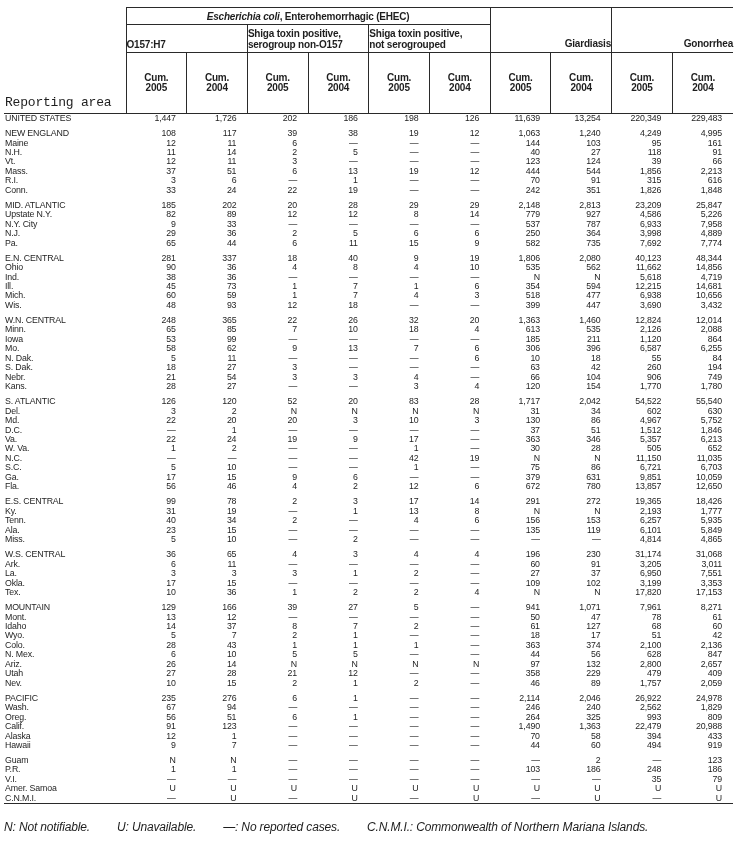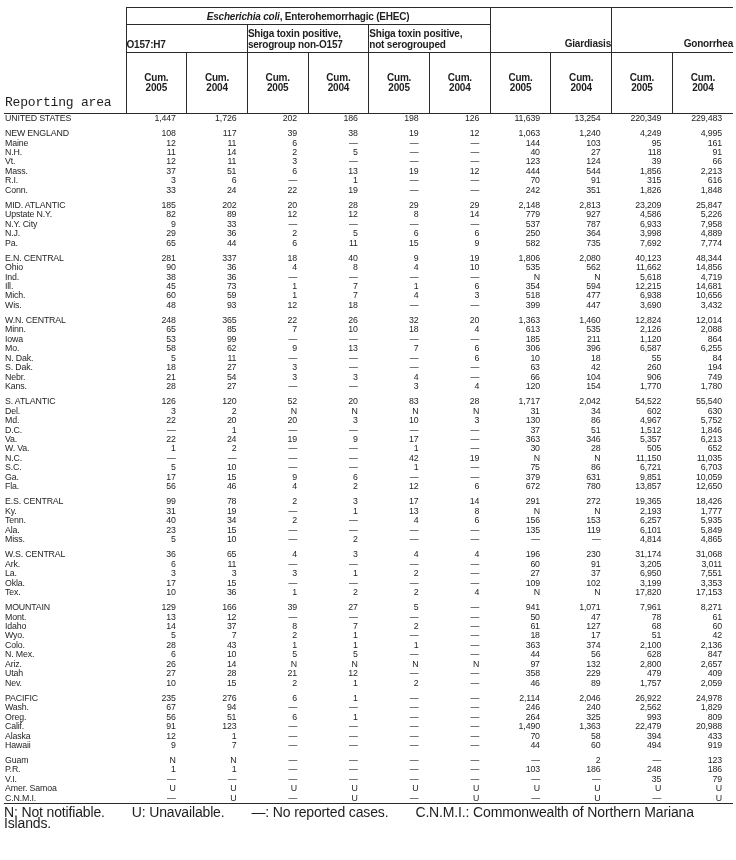--- a/index.html
+++ b/index.html
@@ -62,22 +62,22 @@
     font-size:8.8px; line-height:9.45px; height:9.45px;
     padding:0; white-space:nowrap; overflow:hidden;
     color:#1e1e1e; letter-spacing:-0.15px;
   }
   td.area { text-align:left; padding-left:1px; }
   td.num  { text-align:right; padding-right:11px; }
   tr.spacer td { height:5.6px; }
 
   
   .fn {
-    font-size:14px; line-height:11px; margin-top:3px;
-    letter-spacing:-0.15px; color:#1e1e1e;
+    font-size:12px; line-height:11px; margin-top:18px;
+    letter-spacing:-0.15px; color:#1e1e1e;font-style:italic;
   }
   .fn-line1 span { margin-right:27px; }
   .fn-line1 span:last-child { margin-right:0; }
 </style>
 </head>
 <body>
 
 <div class="page">
 
 

